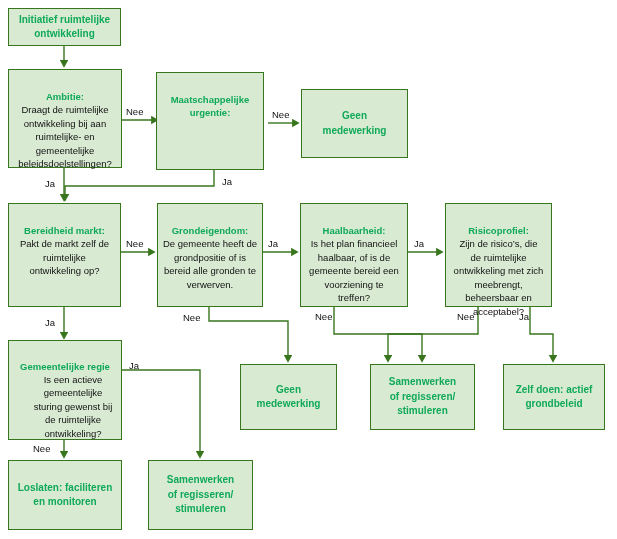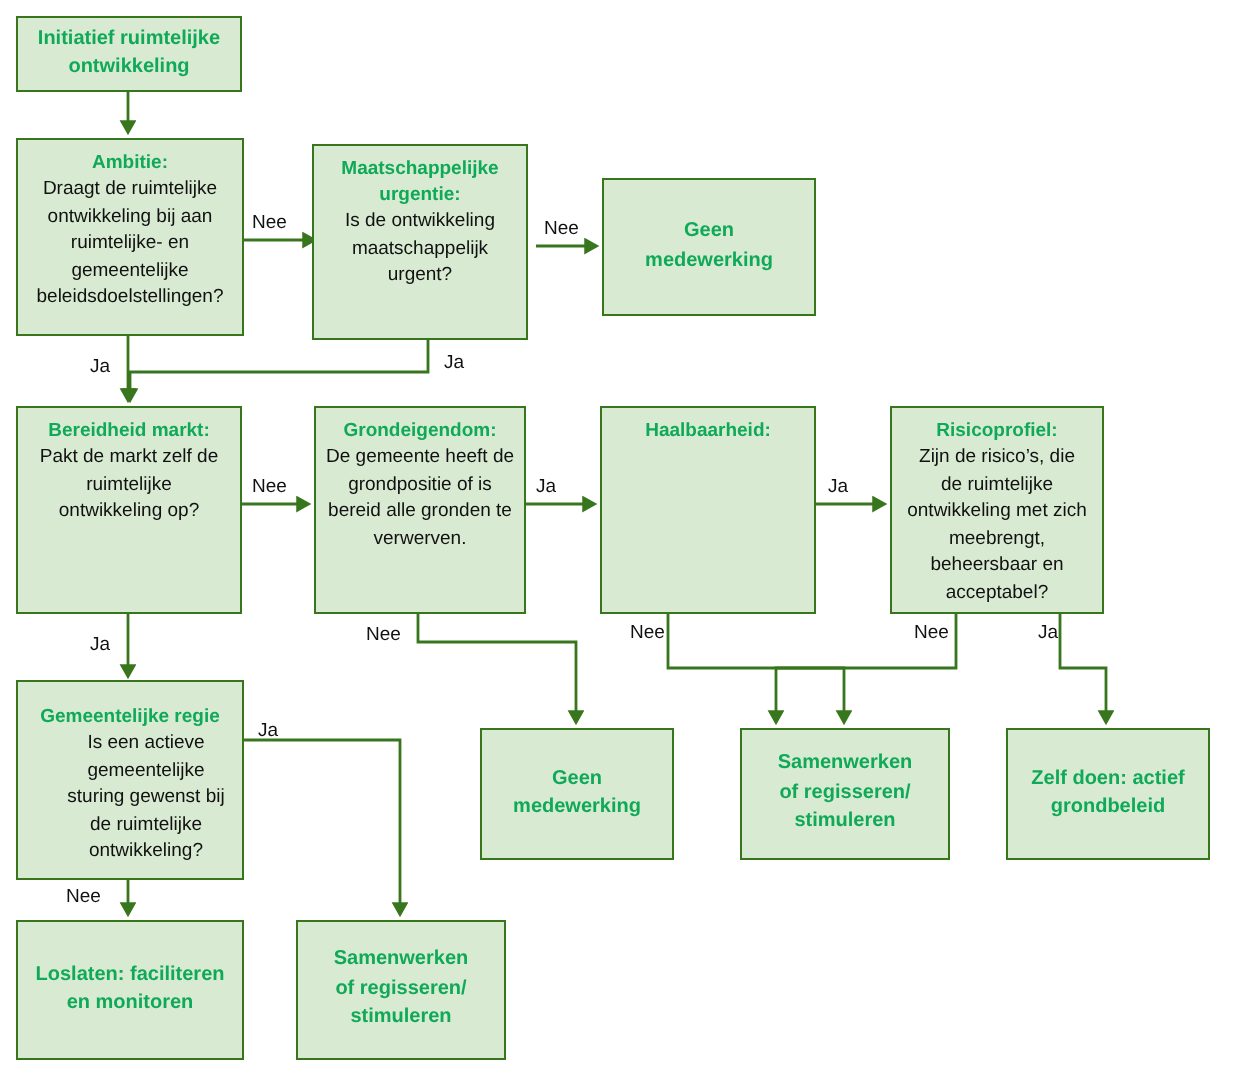--- a/index.html
+++ b/index.html
@@ -1,21 +1,21 @@
 <!DOCTYPE html>
 <html><head>
 <meta charset="utf-8">
 <style>
   html,body{margin:0;padding:0;background:#ffffff;}
   body{font-family:"Liberation Sans",sans-serif;}
   #stage{position:relative;width:617px;height:539px;overflow:hidden;background:#fff;}
   svg#edges{position:absolute;left:0;top:0;width:617px;height:539px;}
   .node{position:absolute;box-sizing:border-box;background:#d9ead3;border:1px solid #38761d;
         display:flex;flex-direction:column;align-items:center;justify-content:flex-start;
-        padding-top:5px;text-align:center;}
+        padding-top:20px;text-align:center;}
   .node .hd{font-weight:bold;color:#0fa958;font-size:9.5px;line-height:13px;}
   .node .bd{color:#111;font-size:9.5px;line-height:13.5px;}
   .node.term{justify-content:center;padding-top:0;}
   .node.term .hd{font-weight:bold;color:#0fa958;font-size:10px;line-height:14.5px;}
   .elabel{position:absolute;color:#111;font-size:9.5px;line-height:11px;white-space:nowrap;}
 </style>
 </head>
 <body>
 
 <div id="stage">
@@ -65,39 +65,39 @@
     <div class="hd">ontwikkeling</div>
   </div>
 
   <div class="node" style="left:8px;top:69px;width:114px;height:99px;">
     <div class="hd">Ambitie:</div>
     <div class="bd" style="padding:0 5px;">Draagt de ruimtelijke ontwikkeling bij aan ruimtelijke- en gemeentelijke beleidsdoelstellingen?</div>
   </div>
 
   <div class="node" style="left:156px;top:72px;width:108px;height:98px;">
     <div class="hd" style="padding:0 8px;">Maatschappelijke urgentie:</div>
-    <div class="bd" style="padding:0 10px;">Is de ontwikkeling maatschappelijk urgent?</div>
   </div>
 
   <div class="node term" style="left:301px;top:89px;width:107px;height:69px;">
     <div class="hd" style="padding:0 22px;">Geen medewerking</div>
   </div>
 
   <div class="node" style="left:8px;top:203px;width:113px;height:104px;">
     <div class="hd">Bereidheid markt:</div>
     <div class="bd" style="padding:0 7px;">Pakt de markt zelf de ruimtelijke ontwikkeling op?</div>
   </div>
 
   <div class="node" style="left:157px;top:203px;width:106px;height:104px;">
     <div class="hd">Grondeigendom:</div>
     <div class="bd" style="padding:0 5px;">De gemeente heeft de grondpositie of is bereid alle gronden te verwerven.</div>
   </div>
 
   <div class="node" style="left:300px;top:203px;width:108px;height:104px;">
     <div class="hd">Haalbaarheid:</div>
+    <div class="bd" style="padding:0 8px;">Is het plan financieel haalbaar, of is de gemeente bereid een voorziening te treffen?</div>
   </div>
 
   <div class="node" style="left:445px;top:203px;width:107px;height:104px;">
     <div class="hd">Risicoprofiel:</div>
     <div class="bd" style="padding:0 7px;">Zijn de risico’s, die de ruimtelijke ontwikkeling met zich meebrengt, beheersbaar en acceptabel?</div>
   </div>
 
   <div class="node" style="left:8px;top:340px;width:114px;height:100px;justify-content:center;">
     <div class="hd">Gemeentelijke regie</div>
     <div class="bd" style="padding:0 4px;margin-left:16px;">Is een actieve gemeentelijke sturing gewenst bij de ruimtelijke ontwikkeling?</div>

